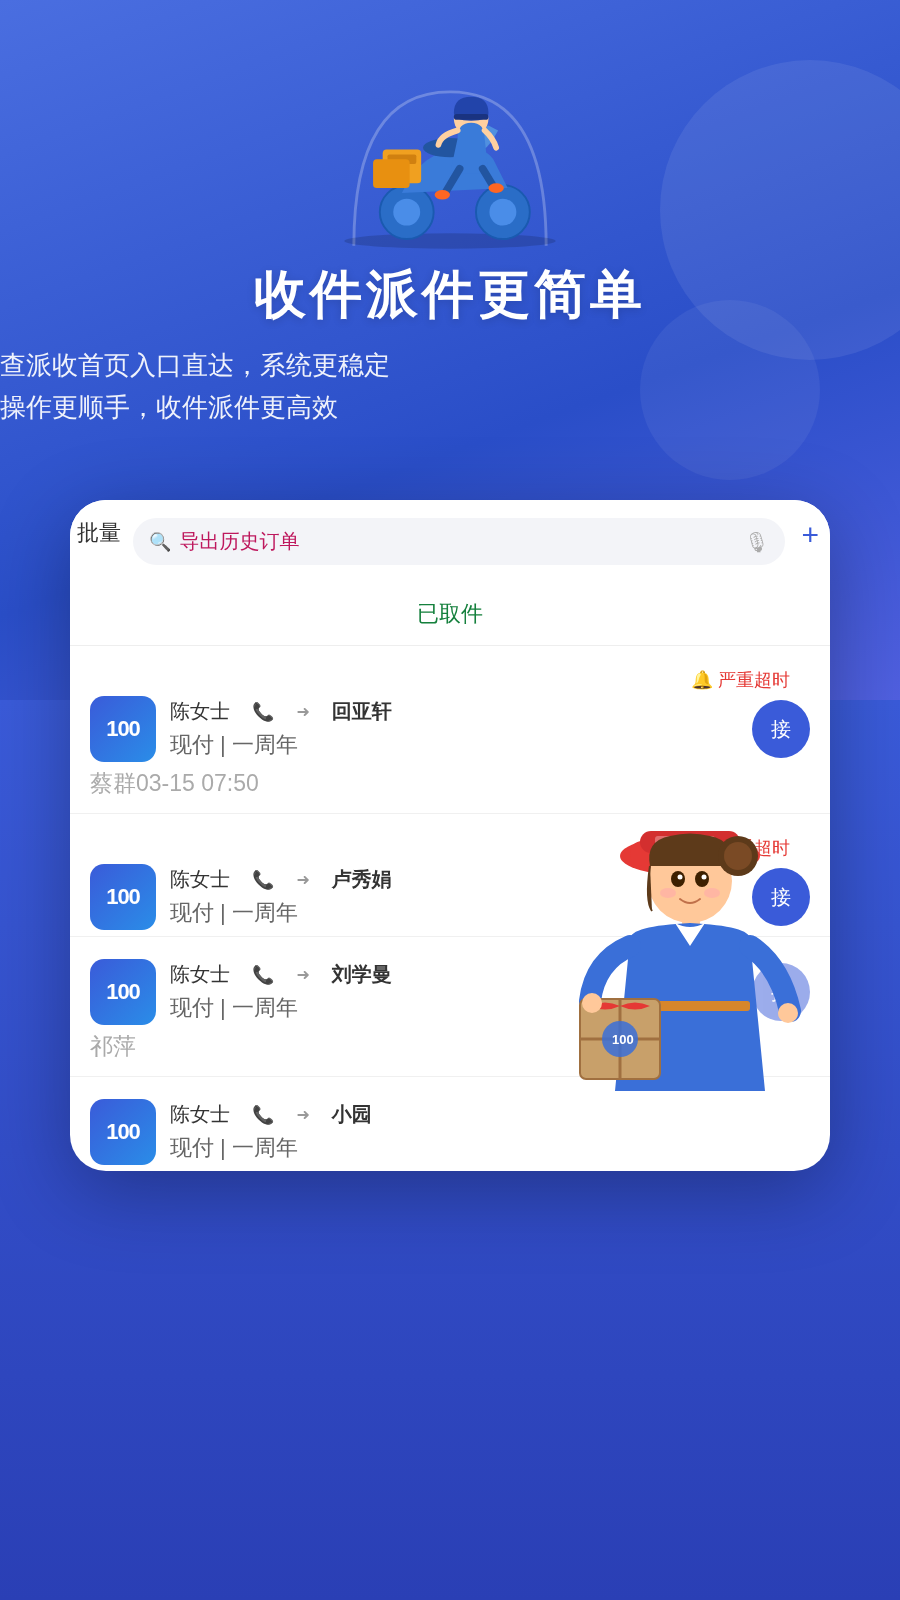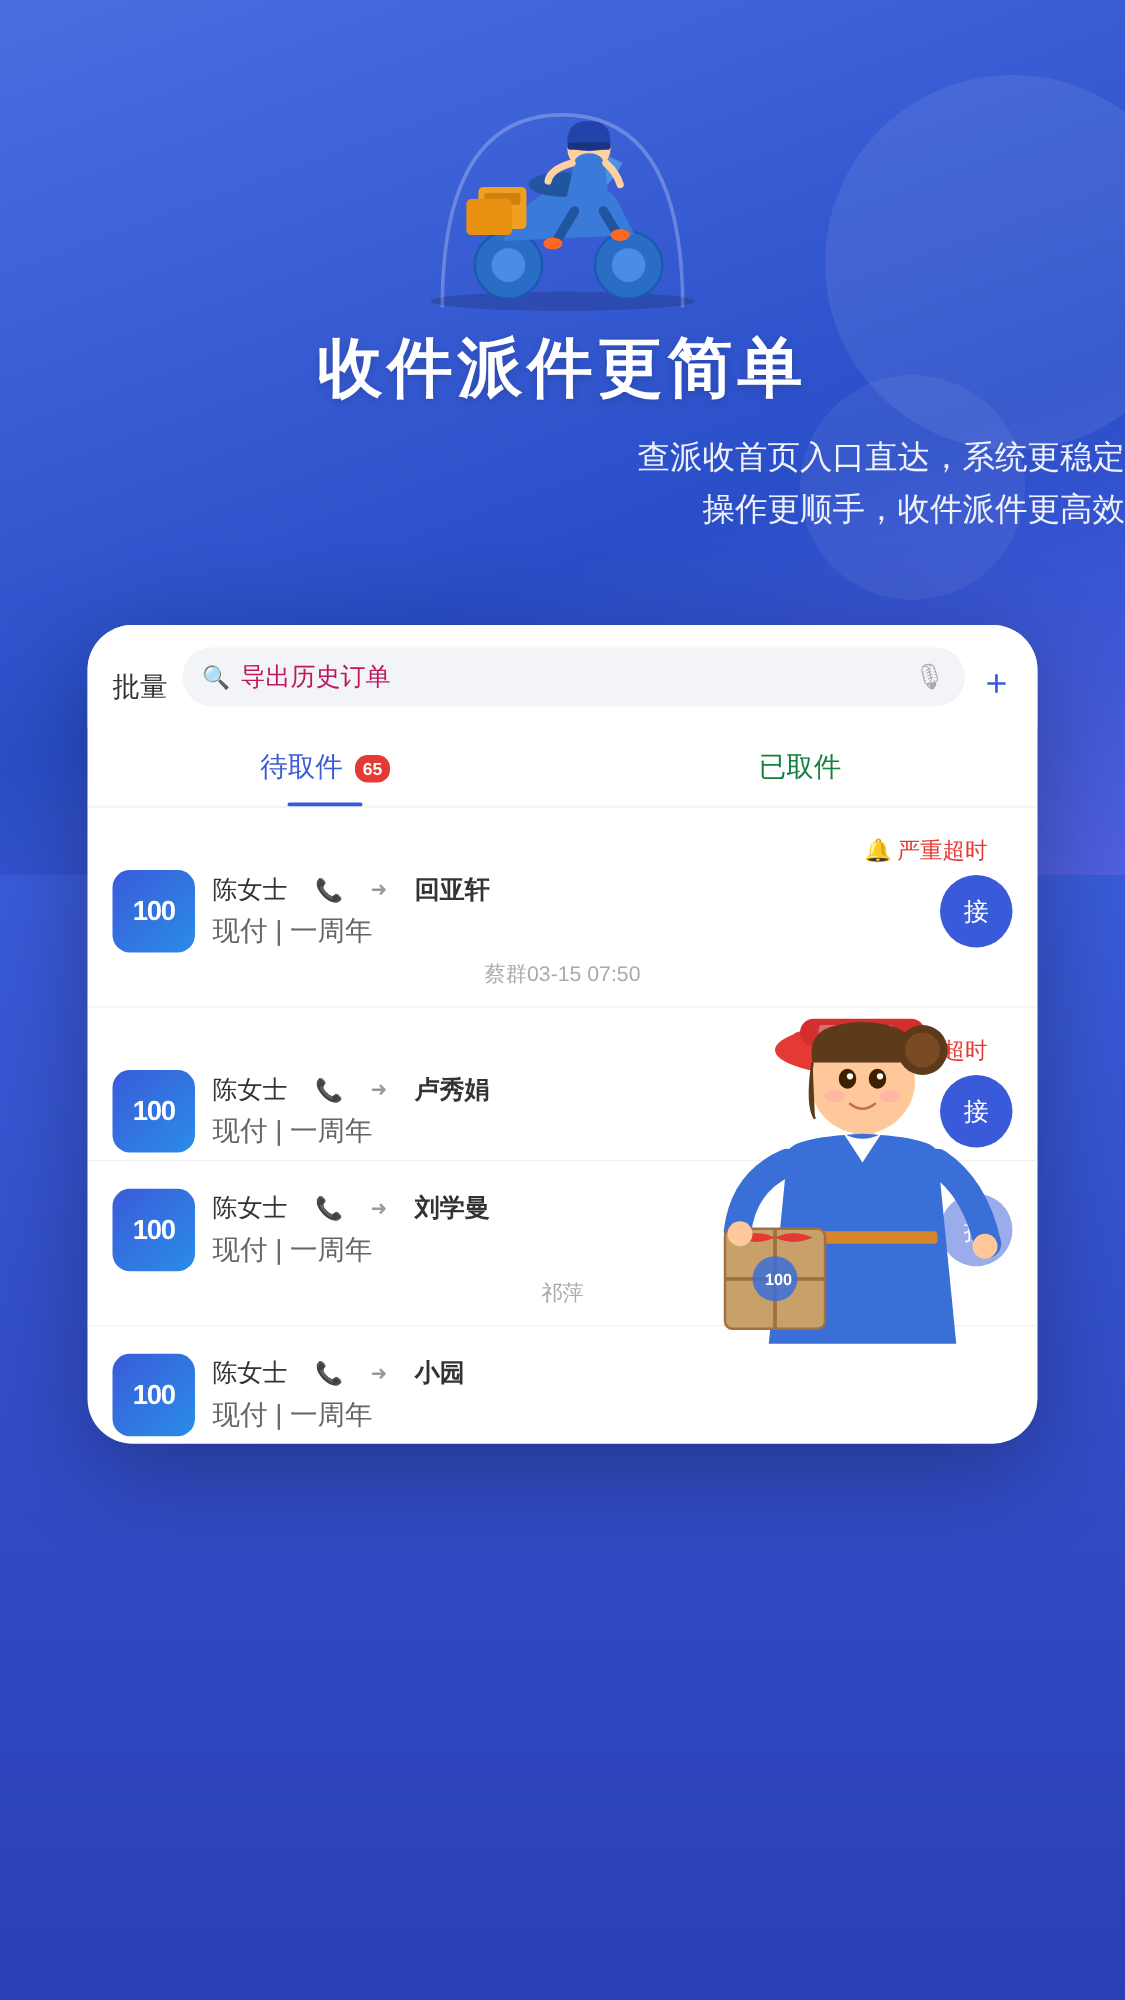--- a/index.html
+++ b/index.html
@@ -66,21 +66,21 @@
       color: white;
       font-size: 52px;
       font-weight: 900;
       letter-spacing: 4px;
       text-shadow: 0 2px 8px rgba(0,0,0,0.15);
     }
     .hero-subtitle {
       position: absolute;
       top: 345px;
       left: 0; right: 0;
-      text-align: right;
+      text-align: left;
       color: rgba(255,255,255,0.92);
       font-size: 26px;
       line-height: 1.6;
       font-weight: 400;
     }
 
     
     .phone-mockup {
       position: absolute;
       top: 500px;
@@ -89,22 +89,22 @@
       width: 760px;
       background: white;
       border-radius: 36px;
       box-shadow: 0 20px 80px rgba(0,0,0,0.3);
       overflow: hidden;
     }
 
     
     .search-bar-row {
       display: flex;
-      align-items: flex-end;
-      padding: 18px 20px;
+      align-items: flex-start;
+      padding: 18px 7px;
       background: white;
       gap: 12px;
     }
     .batch-btn {
       color: #333;
       font-size: 22px;
       font-weight: 500;
       white-space: nowrap;
     }
     .search-input-wrap {
@@ -245,23 +245,23 @@
       display: flex;
       align-items: center;
       justify-content: center;
       flex-shrink: 0;
       cursor: pointer;
       font-weight: 500;
     }
     .order-meta-row {
       display: flex;
       align-items: center;
-      justify-content: center;
+      justify-content: flex-start;
       padding: 6px 0 8px;
-      font-size: 17px;
+      font-size: 23px;
       color: #aaa;
     }
 
     
     .delivery-girl {
       position: absolute;
       bottom: 0;
       right: 0;
       width: 340px;
       height: 400px;
@@ -335,24 +335,20 @@
     <span class="batch-btn">批量</span>
     <div class="search-input-wrap">
       <span class="search-icon">🔍</span>
       <span class="search-placeholder">导出历史订单</span>
       <span class="mic-icon">🎙</span>
     </div>
     <span class="add-btn">+</span>
   </div>
 
   <div class="tabs-row">
-    <div class="tab active">
-      <span>待取件</span>
-      <span class="tab-badge">65</span>
-    </div>
     <div class="tab">
       <span>已取件</span>
     </div>
   </div>
 
   <div class="order-item">
     <div class="alert-row">
       <span class="bell-icon">🔔</span>
       <span>严重超时</span>
     </div>

